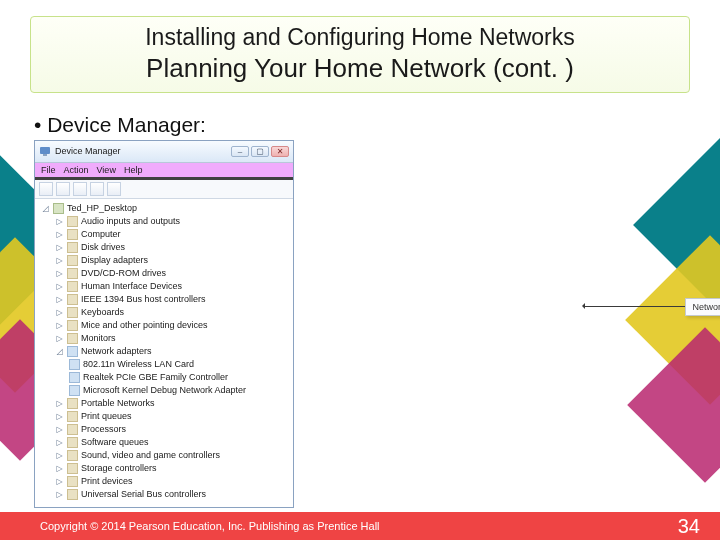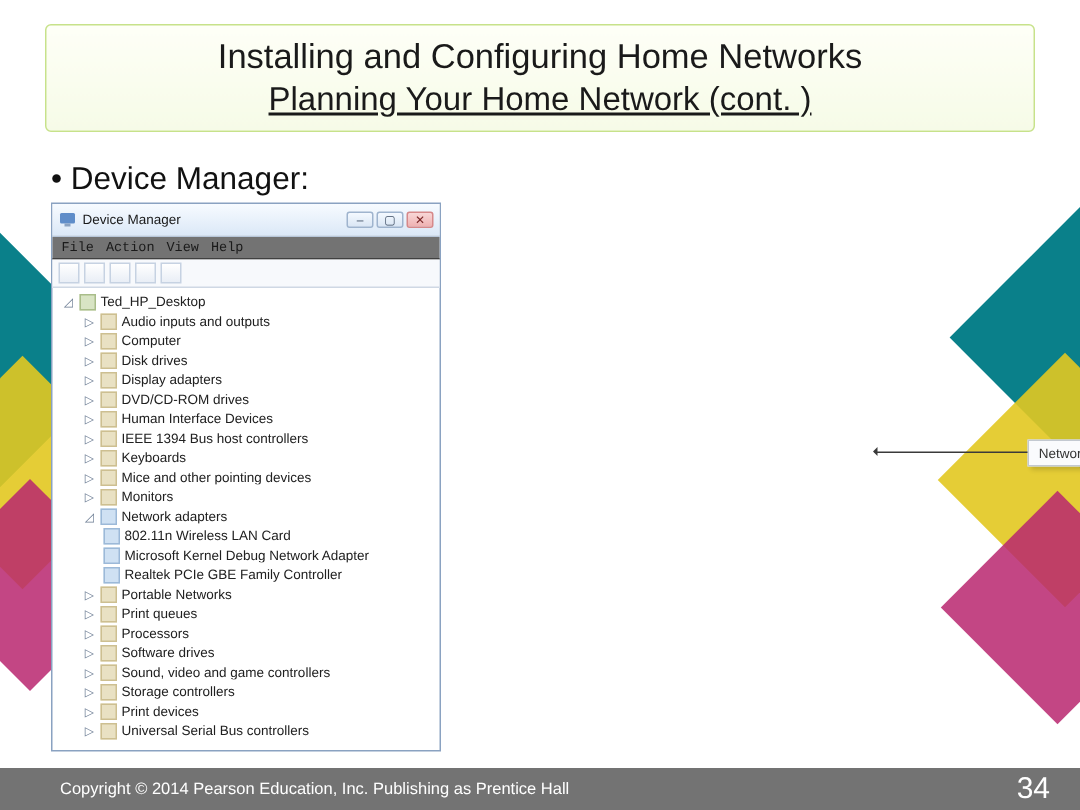--- a/index.html
+++ b/index.html
@@ -22,21 +22,21 @@
   .title-wrap {
     position: relative; z-index: 2;
     margin: 16px 30px 8px;
     border: 1px solid #c7e28a;
     border-radius: 4px;
     background: linear-gradient(#fefff7,#f6fbe7);
     padding: 6px 10px 8px;
     text-align: center;
   }
   .title-wrap h1 { font-size: 23px; font-weight: 500; color:#1a1a1a; line-height:1.25; }
-  .title-wrap h2 { font-size: 22px; font-weight: 500; color:#1a1a1a; line-height:1.25;text-decoration:underline; }
+  .title-wrap h2 { font-size: 26px; font-weight: 500; color:#1a1a1a; line-height:1.25; }
 
   .content {
     position: relative; z-index: 2;
     display: flex;
     margin: 18px 30px 0 34px;
     flex-direction: column;
   }
   .bullet-col { width: 260px; }
   .bullet-col li { list-style:none; font-size:21px; line-height:1.35; color:#111; }
   .bullet-col li::before { content:"•  "; }
@@ -55,21 +55,21 @@
     display:flex; align-items:center;
     background:linear-gradient(#f7fbff,#dbe8f7);
     border-bottom:1px solid #b8c7da;
     height:22px; padding:0 4px;
   }
   .dm-titlebar .dm-icon { width:12px; height:12px; margin-right:4px; }
   .dm-titlebar .dm-title { flex:1; color:#1a1a1a; font-size:9px; }
   .dm-wbtns { display:flex; gap:2px; }
   .dm-wbtn { width:18px; height:11px; border:1px solid #9fb4ce; border-radius:2px; background:linear-gradient(#f4f9ff,#dae6f4); display:flex; align-items:center; justify-content:center; font-size:8px; color:#3a4a60; }
   .dm-wbtn.close { background:linear-gradient(#f8d7d7,#efb1b1); border-color:#d6898a; color:#7a2626;}
-  .dm-menubar { display:flex; gap:8px; padding:2px 6px; background:#737373; border-bottom:1px solid #404040; font-size:9px;font-family:Liberation Mono, monospace; }
+  .dm-menubar { display:flex; gap:8px; padding:2px 6px; background:#f0abfc; border-bottom:3px solid #404040; font-size:9px; }
   .dm-menubar span { color:#1a1a1a; }
   .dm-toolbar { display:flex; gap:3px; padding:2px 4px; border-bottom:1px solid #cfd8e4; background:#f7f9fc; }
   .tb-btn { width:14px; height:14px; border:1px solid #c6d2e2; background:linear-gradient(#fff,#e9eef6);}
   .dm-tree { padding:3px 4px 6px; }
   .node { display:flex; align-items:center; gap:3px; height:13px; }
   .exp { width:9px; height:9px; display:inline-flex; align-items:center; justify-content:center; color:#6b7c93; font-size:8px; }
   .nico { width:11px; height:11px; display:inline-block; background:#d8e4c4; border:1px solid #a9bd8a; }
   .nico.dev { background:#e9e1c3; border-color:#cdbf91; }
   .nico.net { background:#cfe1f3; border-color:#9cb9d8; }
   .node .lbl { white-space:nowrap; overflow:hidden; text-overflow:ellipsis; }
@@ -85,21 +85,21 @@
   .callout .line { width:102px; height:1px; background:#3a3a3a; position:relative; }
   .callout .line::before { content:""; position:absolute; left:-4px; top:-3px; border:3px solid transparent; border-right-color:#3a3a3a; }
   .callout .lbl {
     border:1px solid #c3c9d1; background:#fafbfd;
     font-size:9px; padding:3px 6px; color:#333;
     box-shadow:2px 2px 3px rgba(0,0,0,.15);
   }
 
   .footer {
     position:absolute; left:0; right:0; bottom:0;
-    height:28px; background:#737373; color:#fff;
+    height:28px; background:#ef4444; color:#fff;
     display:flex; align-items:center; justify-content:space-between;
     padding:0 20px 0 40px; font-size:11px;
     z-index:3;
   }
   .footer .pg { font-size:20px;margin-left:46px; }
 </style>
 </head>
 <body>
 
 <div class="deco d1"></div>
@@ -210,46 +210,46 @@
             <span class="exp">◿</span>
             <span class="nico net"></span>
             <span class="lbl">Network adapters</span>
           </div>
         <div class="node lvl3">
             <span class="nico net"></span>
             <span class="lbl">802.11n Wireless LAN Card</span>
           </div>
         <div class="node lvl3">
             <span class="nico net"></span>
+            <span class="lbl">Realtek PCIe GBE Family Controller</span>
+          </div>
+        <div class="node lvl3">
+            <span class="nico net"></span>
             <span class="lbl">Microsoft Kernel Debug Network Adapter</span>
           </div>
-        <div class="node lvl3">
-            <span class="nico net"></span>
-            <span class="lbl">Realtek PCIe GBE Family Controller</span>
-          </div>
 
         <div class="node lvl2">
             <span class="exp">▷</span>
             <span class="nico dev"></span>
             <span class="lbl">Portable Networks</span>
           </div>
         <div class="node lvl2">
             <span class="exp">▷</span>
             <span class="nico dev"></span>
             <span class="lbl">Print queues</span>
           </div>
         <div class="node lvl2">
             <span class="exp">▷</span>
             <span class="nico dev"></span>
             <span class="lbl">Processors</span>
           </div>
         <div class="node lvl2">
             <span class="exp">▷</span>
             <span class="nico dev"></span>
-            <span class="lbl">Software drives</span>
+            <span class="lbl">Software queues</span>
           </div>
         <div class="node lvl2">
             <span class="exp">▷</span>
             <span class="nico dev"></span>
             <span class="lbl">Sound, video and game controllers</span>
           </div>
         <div class="node lvl2">
             <span class="exp">▷</span>
             <span class="nico dev"></span>
             <span class="lbl">Storage controllers</span>

